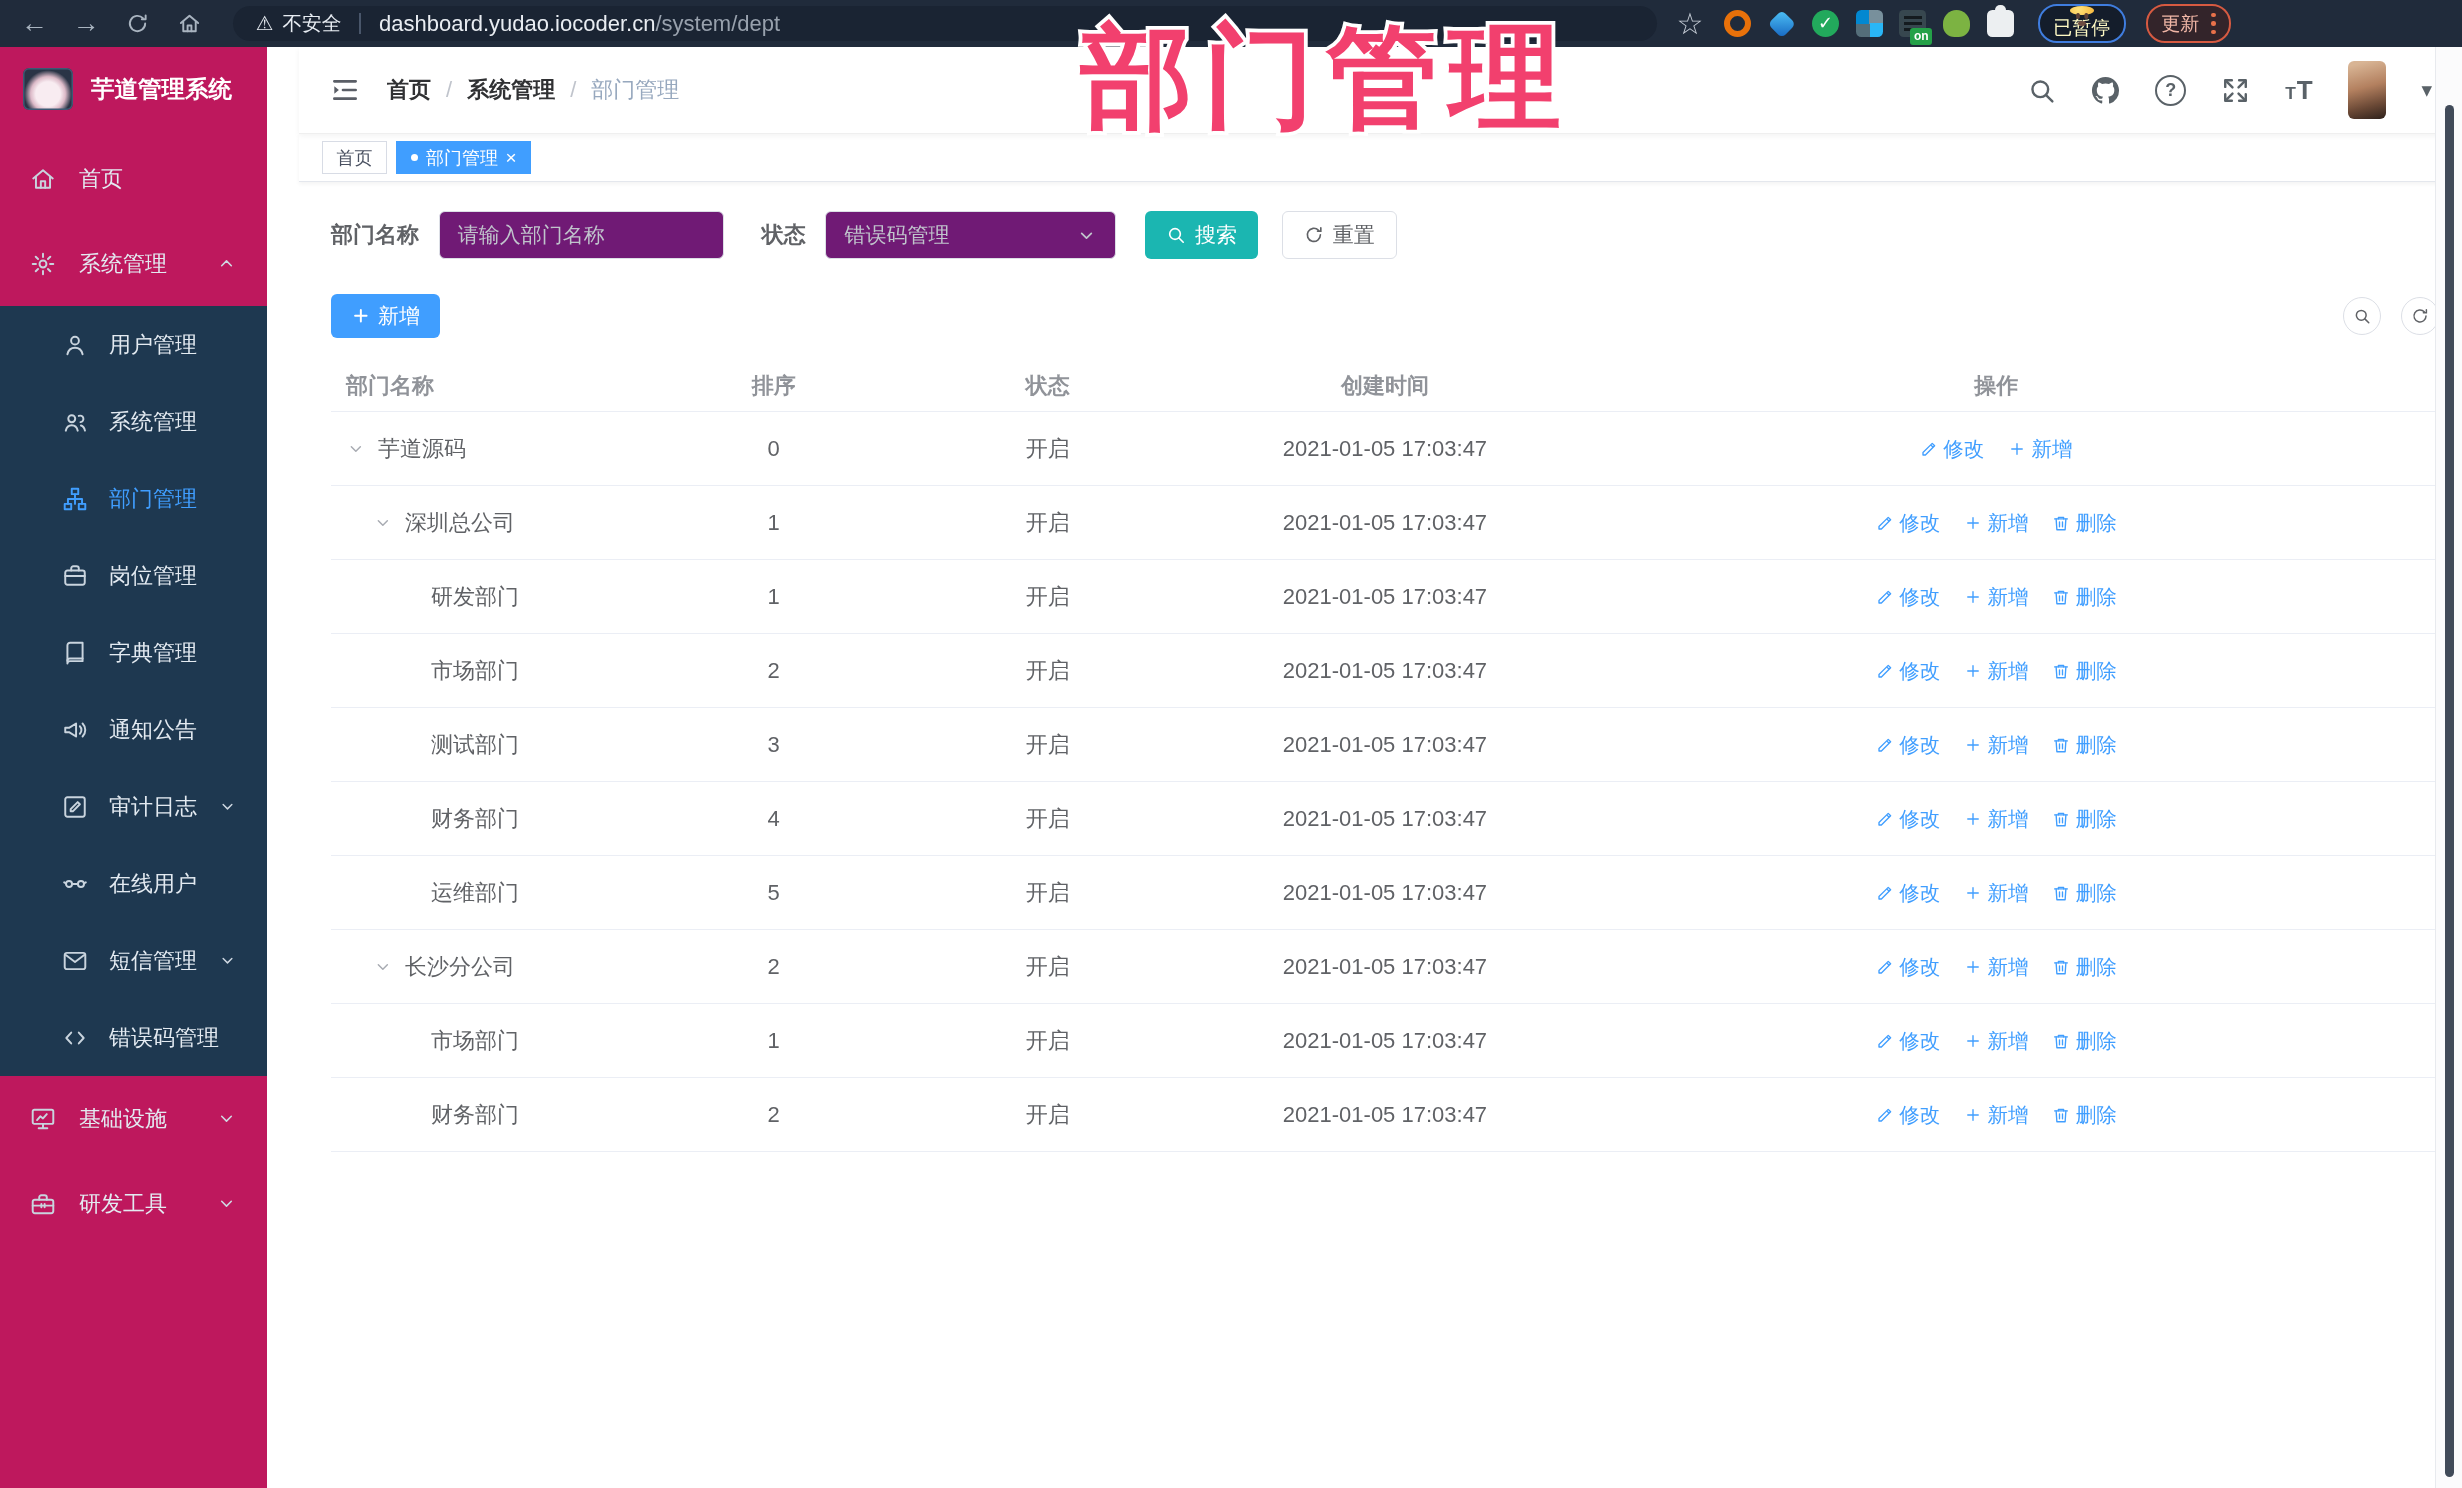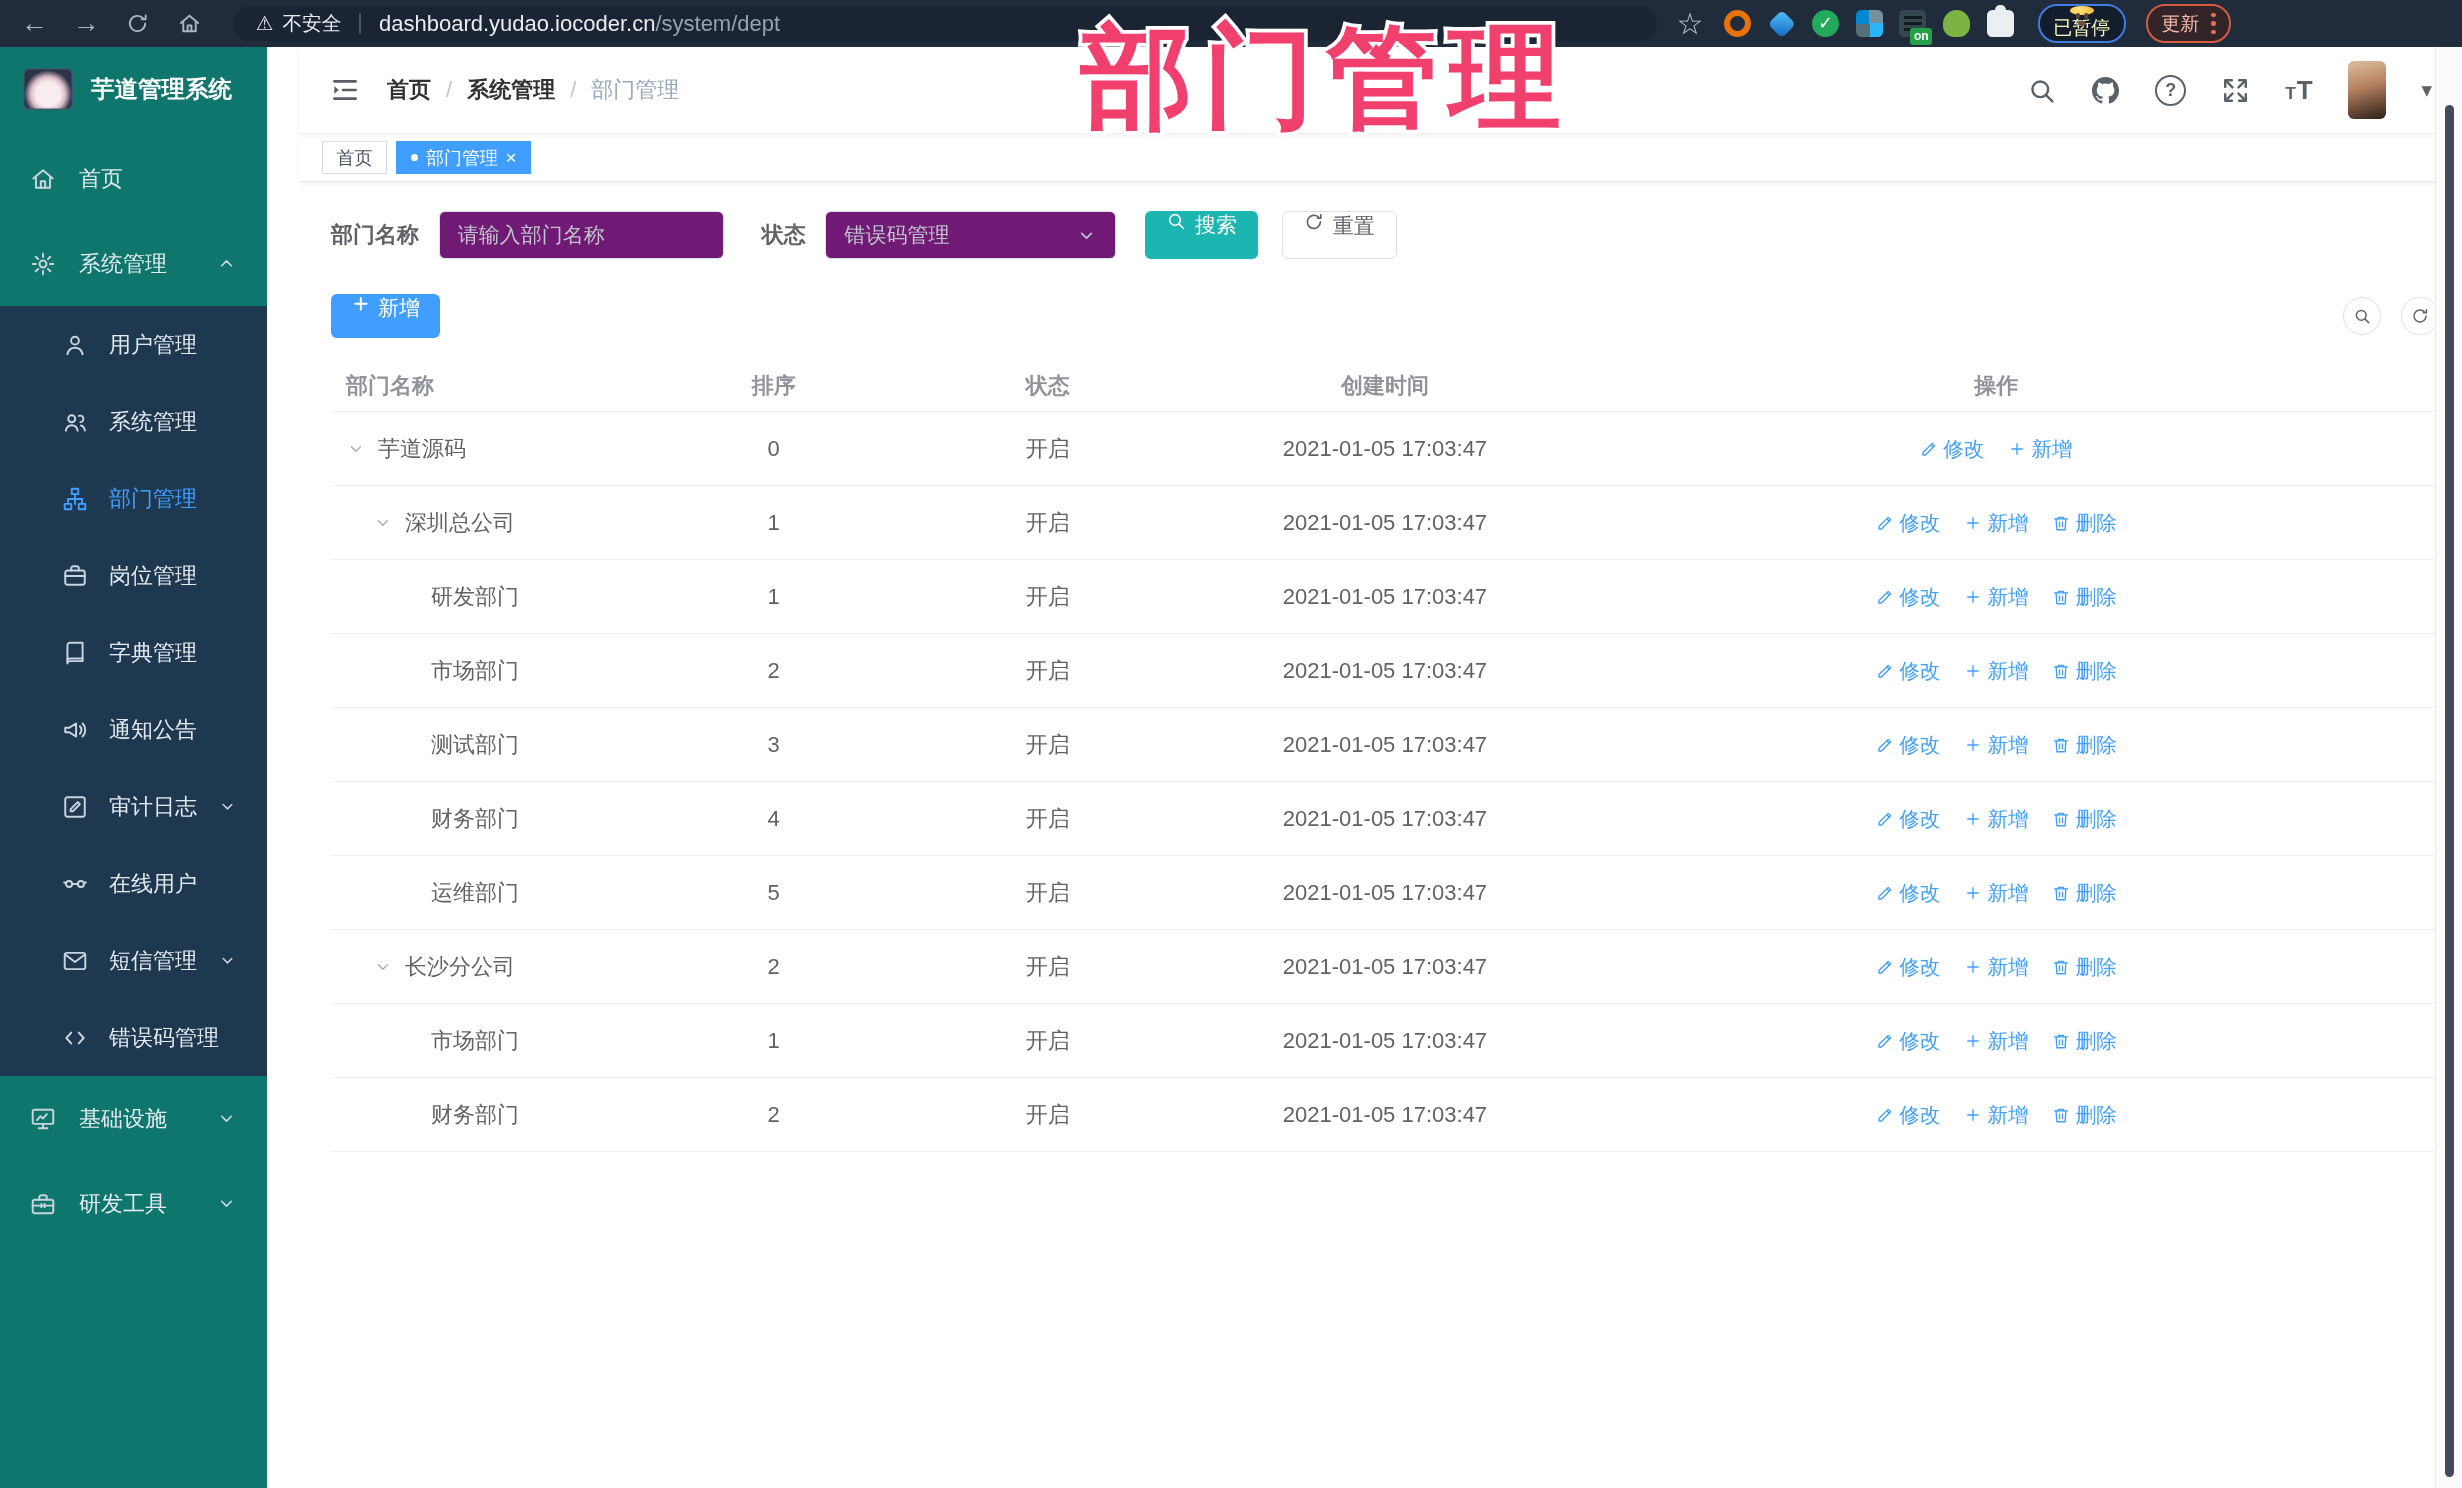--- a/index.html
+++ b/index.html
@@ -35,21 +35,21 @@
   .emoji-face::before{content:"";position:absolute;width:3.8px;height:6px;background:#5D4037;border-radius:50%;top:6.8px;left:6px;box-shadow:8.3px 0 0 #5D4037;}
   .emoji-face::after{content:"";position:absolute;left:8.3px;top:15px;width:7.6px;height:5.3px;border-radius:50%;background:#6D4C41;}
   .btn-update{margin-left:19.7px;margin-right:13.6px;height:35px;border:2.3px solid #D65A41;border-radius:19px;background:#33242A;display:flex;align-items:center;padding:0 13.6px;gap:12px;color:#EFB5A5;font-size:19px;white-space:nowrap;}
   .kebab{display:flex;flex-direction:column;gap:3.8px;}
   .kebab i{width:4.5px;height:4.5px;border-radius:50%;background:#E8714A;}
 
   
   .overlay-title{position:absolute;left:1000px;top:7.6px;width:652px;height:144px;z-index:9;pointer-events:none;}
 
   
-  .sidebar{position:absolute;top:47px;left:0;width:267px;bottom:0;background:#0f766e;color:#E3EAF1;overflow:hidden;}
+  .sidebar{position:absolute;top:47px;left:0;width:267px;bottom:0;background:#be185d;color:#E3EAF1;overflow:hidden;}
   .logo-row{display:flex;align-items:center;padding:21px 15px 26px 23px;gap:18px;}
   .logo-img{width:50px;height:42px;border-radius:6px;background:#101a28 radial-gradient(circle at 50% 62%,#F8ECF1 0 34%,#DCBAC8 48%,#2a3446 66%);box-shadow:inset 0 0 0 1.5px #3c5a74;}
   .logo-title{font-size:23.5px;font-weight:bold;color:#FFFFFF;white-space:nowrap;}
   .menu-item{height:85px;display:flex;align-items:center;padding:0 30px;font-size:22px;gap:23px;cursor:pointer;white-space:nowrap;}
   .mi-icon{width:26px;height:26px;color:#C9D4DE;flex:none;}
   .mi-arrow{margin-left:auto;width:21px;height:21px;color:#CFD8E2;}
   .submenu{background:#1E3850;}
   .submenu .menu-item{height:77px;padding-left:62px;gap:21px;}
   .menu-item.active{color:#409EFF;}
   .menu-item.active .mi-icon{color:#409EFF;}
@@ -77,21 +77,21 @@
   .tag-close{font-size:19px;line-height:1;}
 
   .content{padding:29px 23px 0 32px;}
   .filters{display:flex;align-items:center;}
   .f-label{font-size:22px;color:#606266;font-weight:600;margin-right:19.7px;white-space:nowrap;}
   .f-label.second{margin-left:38px;}
   .f-input,.f-select{height:48px;border:1.5px solid #DCDFE6;border-radius:6px;display:flex;align-items:center;padding:0 18px;color:#C0C4CC;font-size:21px;background:#701a75;box-sizing:border-box;}
   .f-input{width:285px;}
   .f-select{width:291px;justify-content:space-between;}
   .sel-caret{width:21px;height:21px;color:#C0C4CC;}
-  .btn{height:48px;border:none;border-radius:6px;display:flex;align-items:flex-start;gap:9px;font-size:21px;padding:0 21px;cursor:pointer;font-family:Liberation Serif, serif;}
+  .btn{height:48px;border:none;border-radius:6px;display:flex;align-items:center;gap:9px;font-size:21px;padding:0 21px;cursor:pointer;font-family:Liberation Serif, serif;}
   .btn .icon{width:19.7px;height:19.7px;}
   .btn-search{background:#1BB6B1;color:#fff;margin-left:29px;}
   .btn-reset{background:#fff;border:1.5px solid #DCDFE6;color:#606266;margin-left:24px;}
   .toolbar{margin-top:35px;display:flex;align-items:center;}
   .btn-add{background:#409EFF;color:#fff;height:44px;padding:0 19.7px;border-radius:6px;gap:7.6px;}
   .tool-circles{margin-left:auto;display:flex;gap:19.7px;}
   .circle-btn{width:36px;height:36px;border-radius:50%;border:1.5px solid #DCDFE6;background:#fff;display:flex;align-items:center;justify-content:center;color:#606266;cursor:pointer;}
   .circle-btn .icon{width:18px;height:18px;}
 
   .table{margin-top:23px;font-size:22px;}

